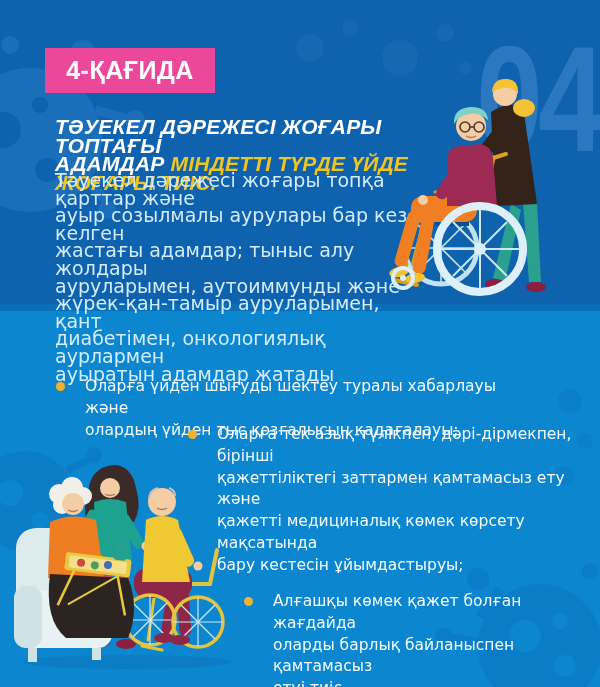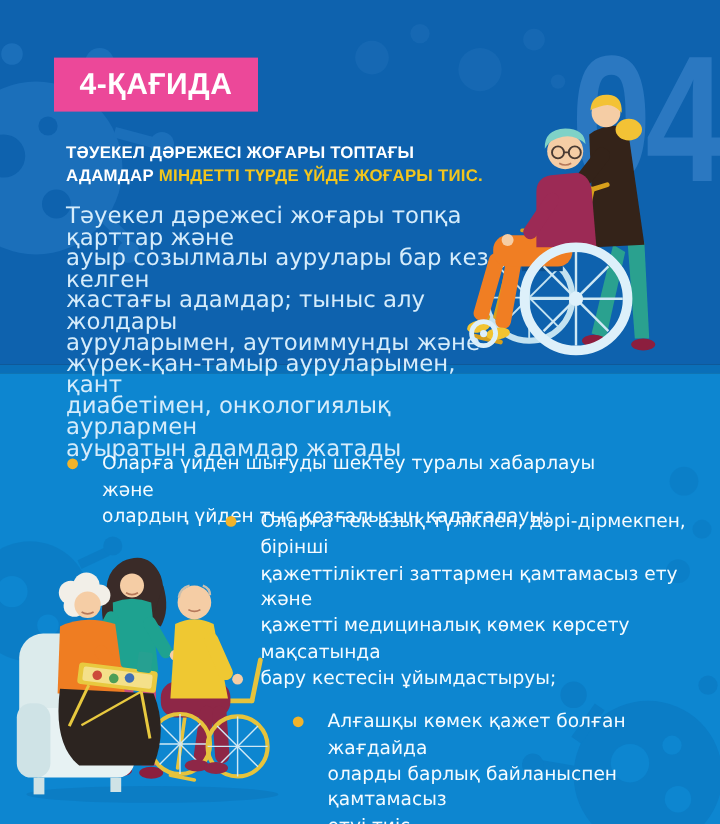--- a/index.html
+++ b/index.html
@@ -21,22 +21,23 @@
   }
   .watermark{
     position:absolute;top:24px;right:0px;z-index:1;
     font-family:"Liberation Sans","DejaVu Sans",sans-serif;font-weight:bold;
     font-size:150px;line-height:1;color:#2b78c1;letter-spacing:-6px;
     transform:scaleX(.8);transform-origin:top right;
   }
   .heading{
     position:absolute;z-index:3;
     font-family:"Liberation Sans","DejaVu Sans",sans-serif;font-weight:bold;
-    font-size:14px;line-height:18.5px;color:#ffffff;letter-spacing:.2px;
+    font-size:21px;line-height:18.5px;color:#ffffff;letter-spacing:.2px;
     white-space:pre-line;
+    font-style:italic;
   }
   .heading .accent{color:#f2c51d;}
   .heading-1{left:55px;top:118px;width:420px;}
   .heading-2{left:55px;top:329px;width:480px;}
   .body-text{
     position:absolute;left:55px;top:172px;width:360px;z-index:3;
     font-size:19px;line-height:17.6px;color:#d5ecfb;white-space:pre-line;
   }
   .bullet{position:absolute;display:flex;gap:20px;z-index:3;}
   .bullet .dot{width:9px;height:9px;border-radius:50%;background:#f2b32a;margin-top:6px;flex:none;}

